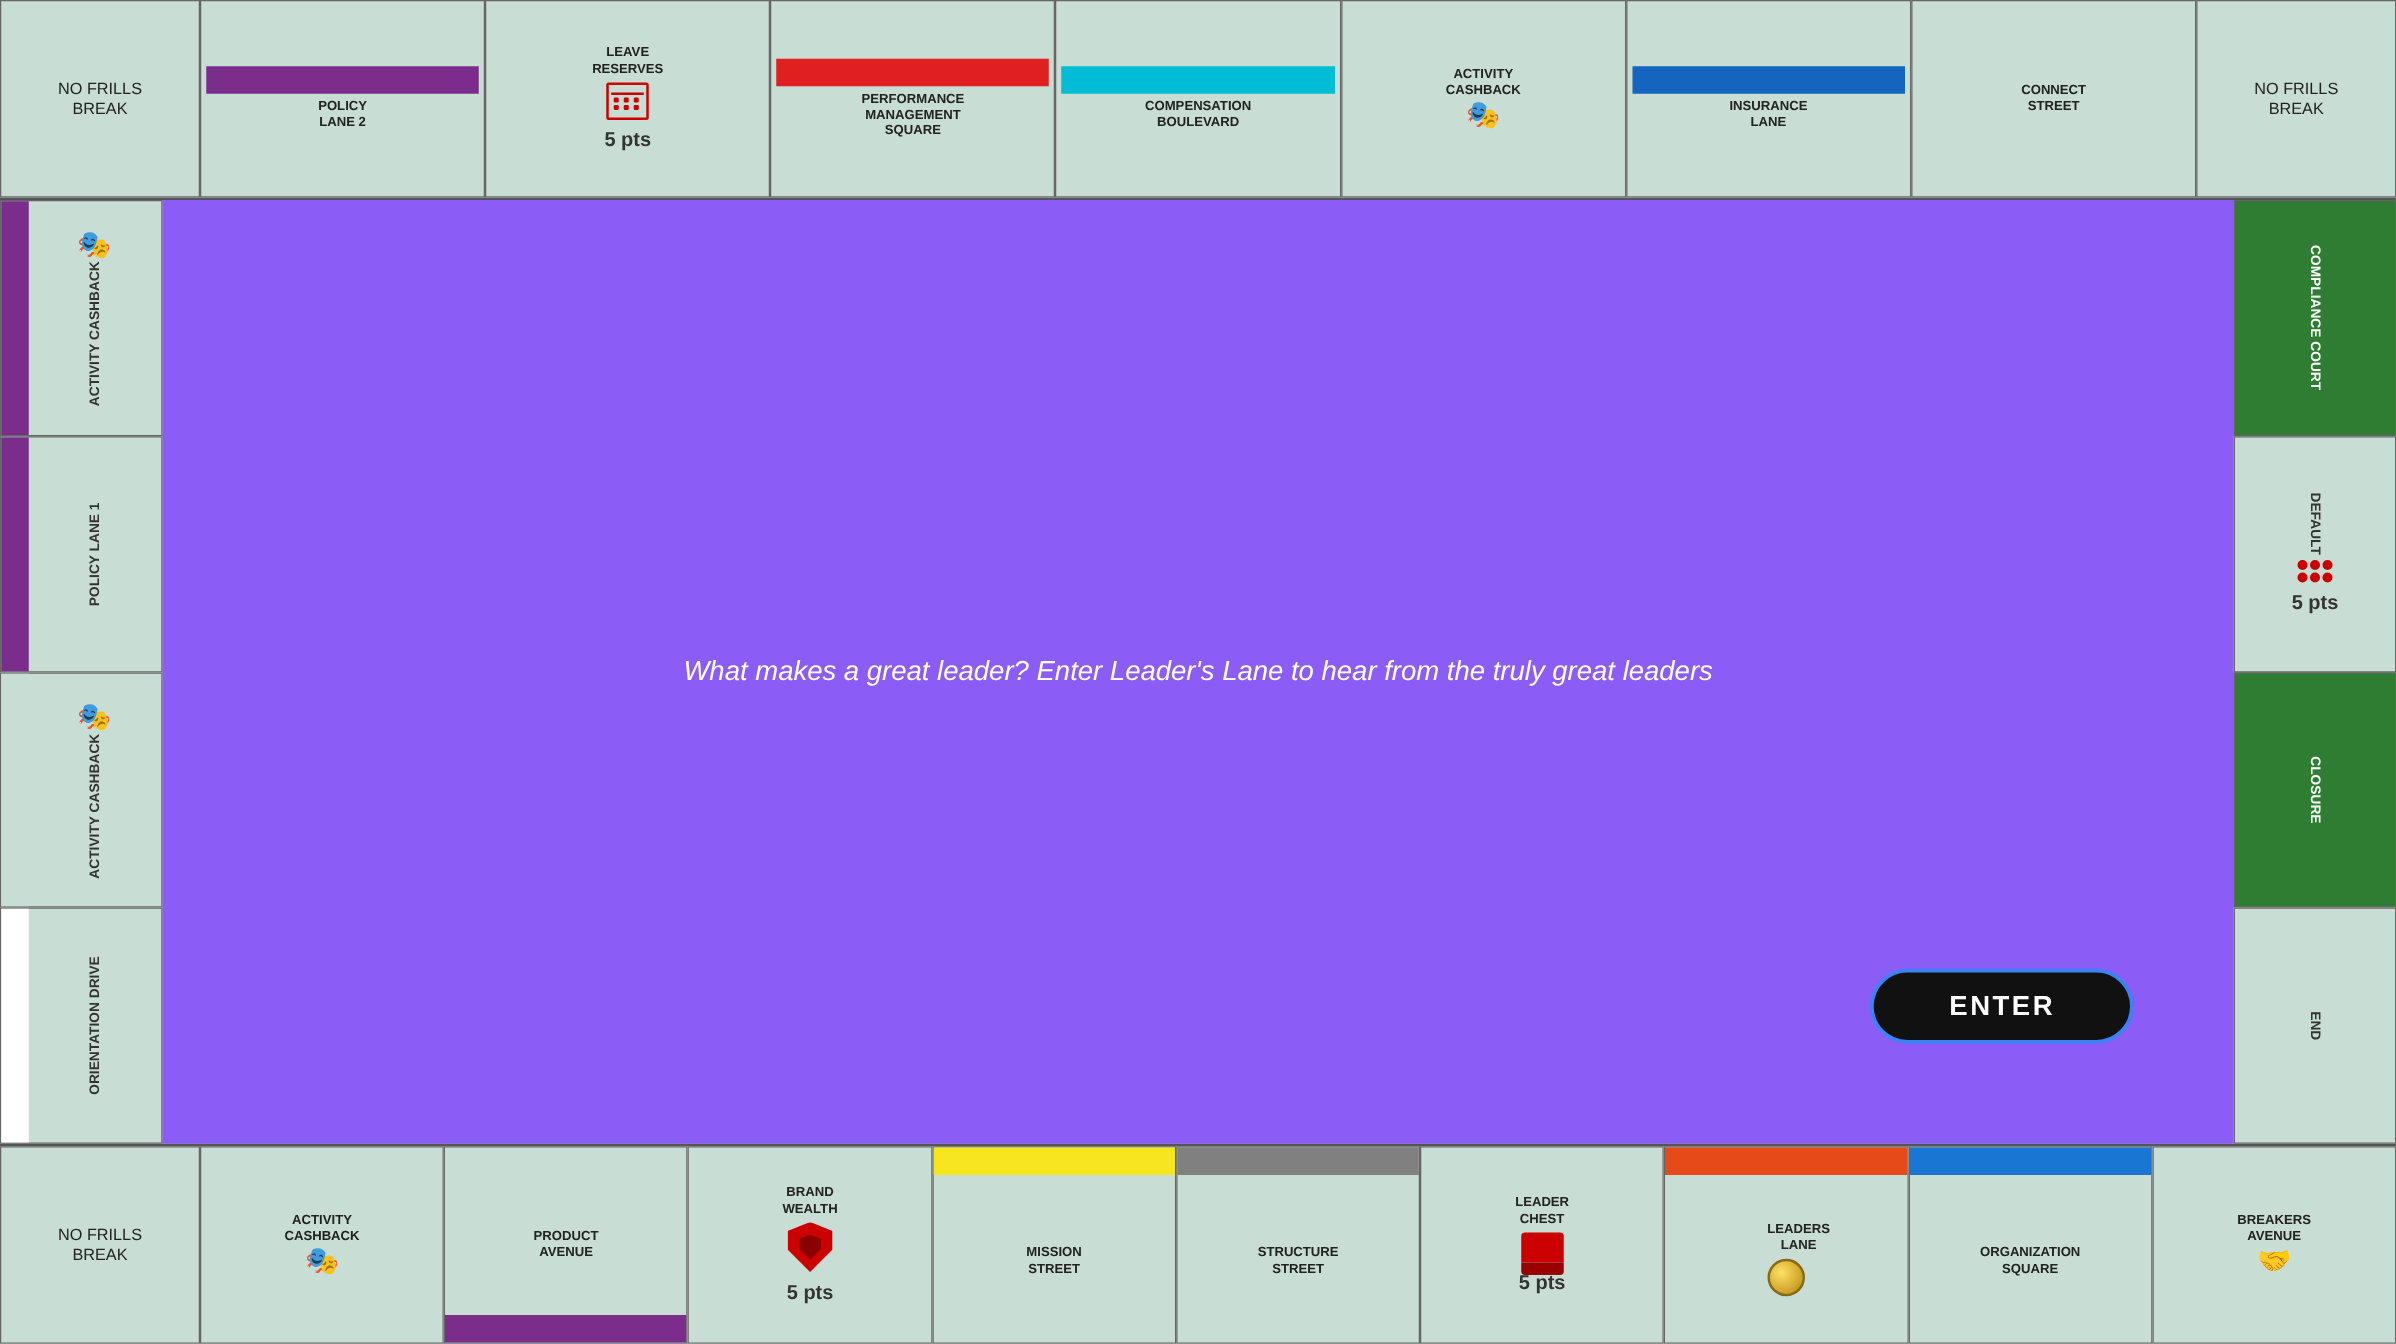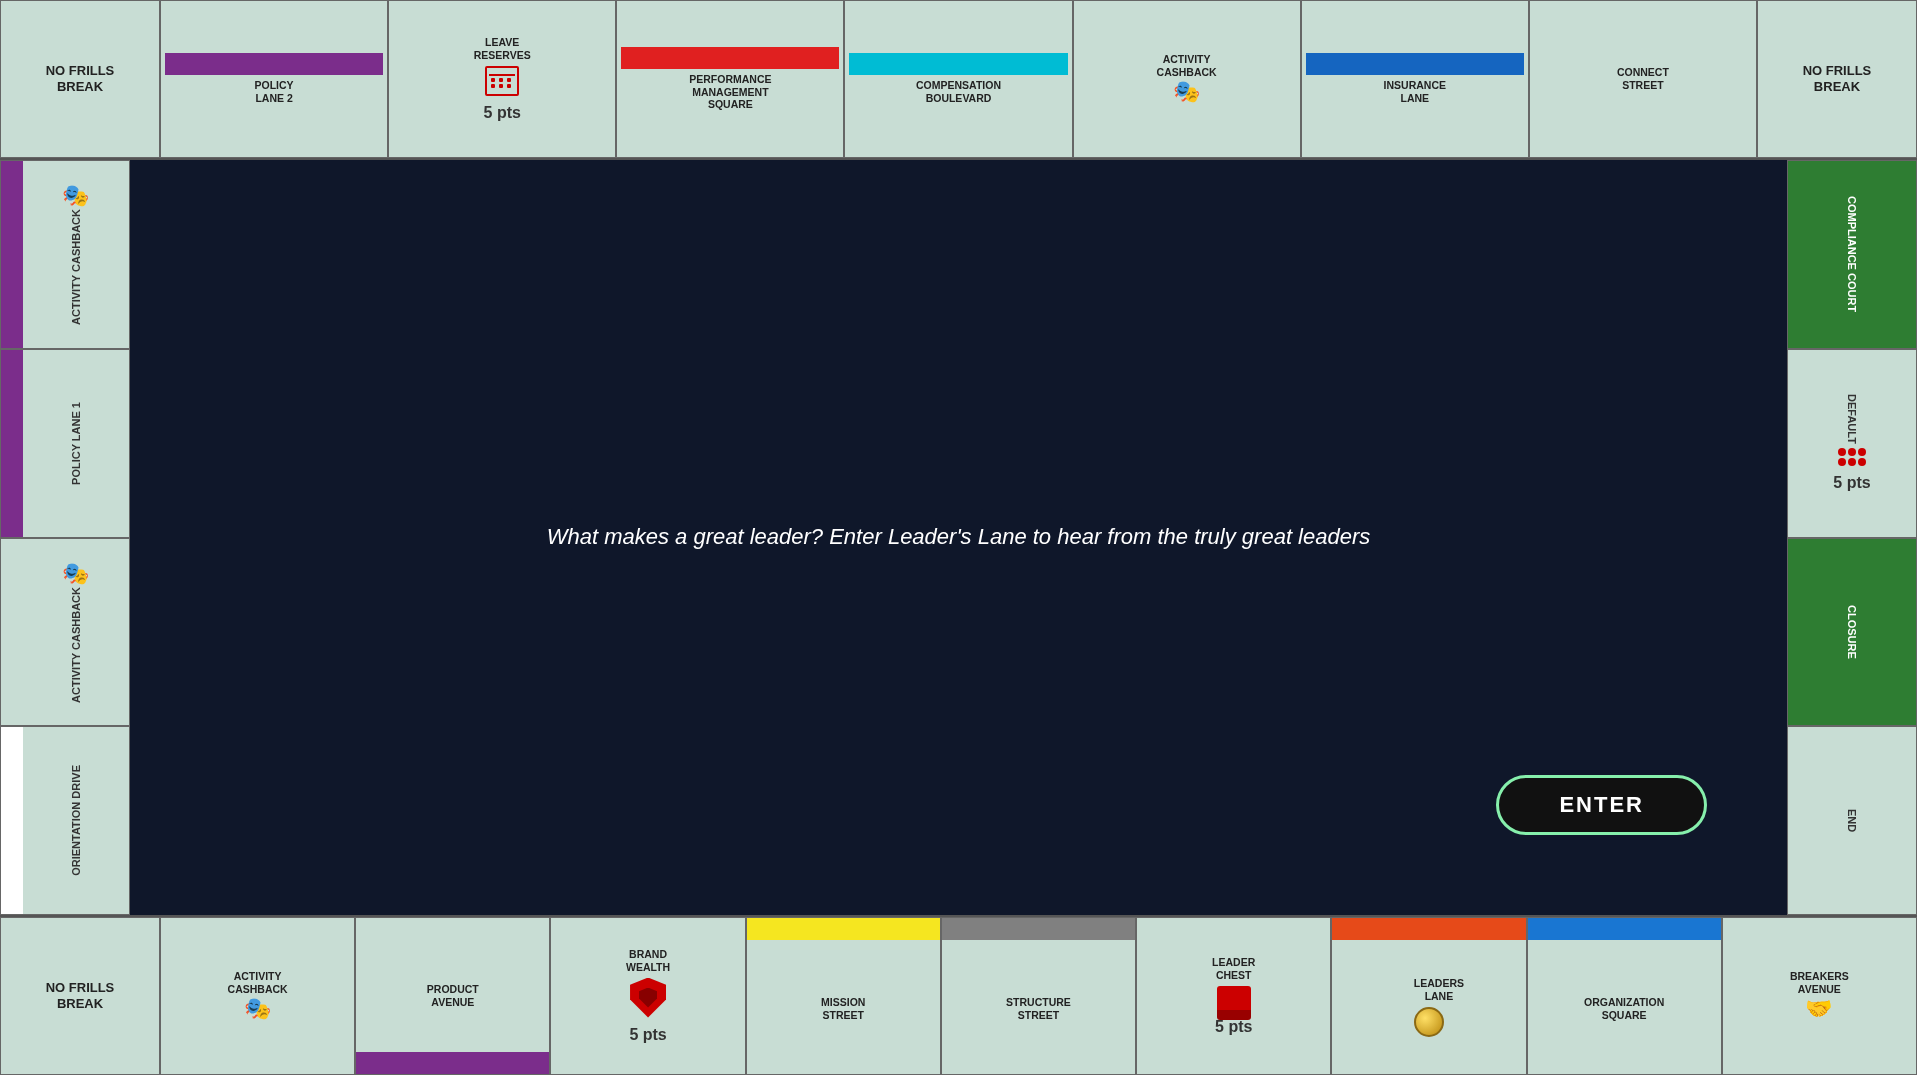--- a/index.html
+++ b/index.html
@@ -77,21 +77,21 @@
       width: 160px;
       min-width: 160px;
     }
     .top-normal {
       flex: 1;
     }
 
     
     .center-area {
       flex: 1;
-      background: #0f172a;
+      background: #8b5cf6;
       display: flex;
       align-items: center;
       justify-content: center;
       flex-direction: column;
       position: relative;
     }
 
     .center-text {
       color: white;
       font-style: italic;
@@ -100,21 +100,21 @@
       text-align: center;
       padding: 20px 60px;
       line-height: 1.4;
     }
 
     .enter-button {
       background: #111;
       color: white;
       font-size: 22px;
       font-weight: bold;
-      border: 3px solid #86efac;
+      border: 3px solid #3b82f6;
       border-radius: 40px;
       padding: 14px 60px;
       cursor: pointer;
       position: absolute;
       bottom: 80px;
       right: 80px;
       letter-spacing: 2px;
       text-align: right;
     }
 
@@ -295,21 +295,21 @@
 
     .cell-name {
       font-size: 10.5px;
       font-weight: bold;
       color: #222;
       line-height: 1.2;
     }
 
     .no-frills {
       font-size: 13px;
-      font-weight: bold;
+      font-weight: normal;
     }
   </style>
 </head>
 <body>
 
 <div class="board">
 
   <div class="top-row">
 
     <div class="cell top-corner">

